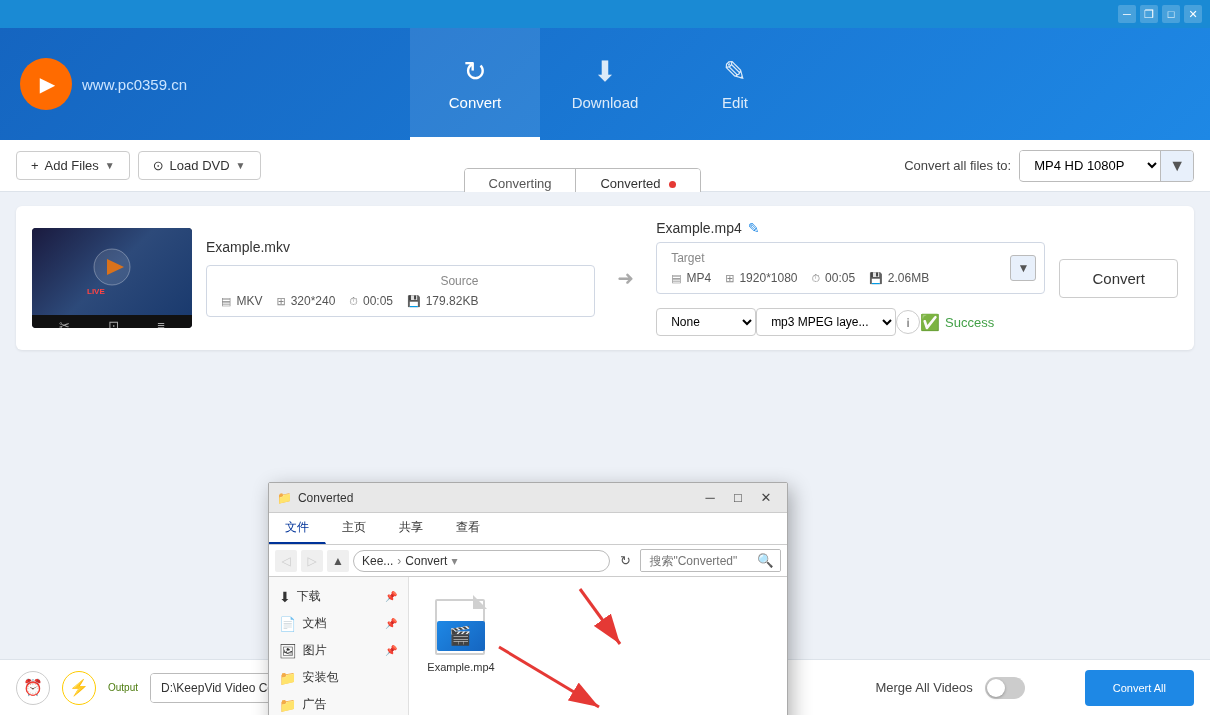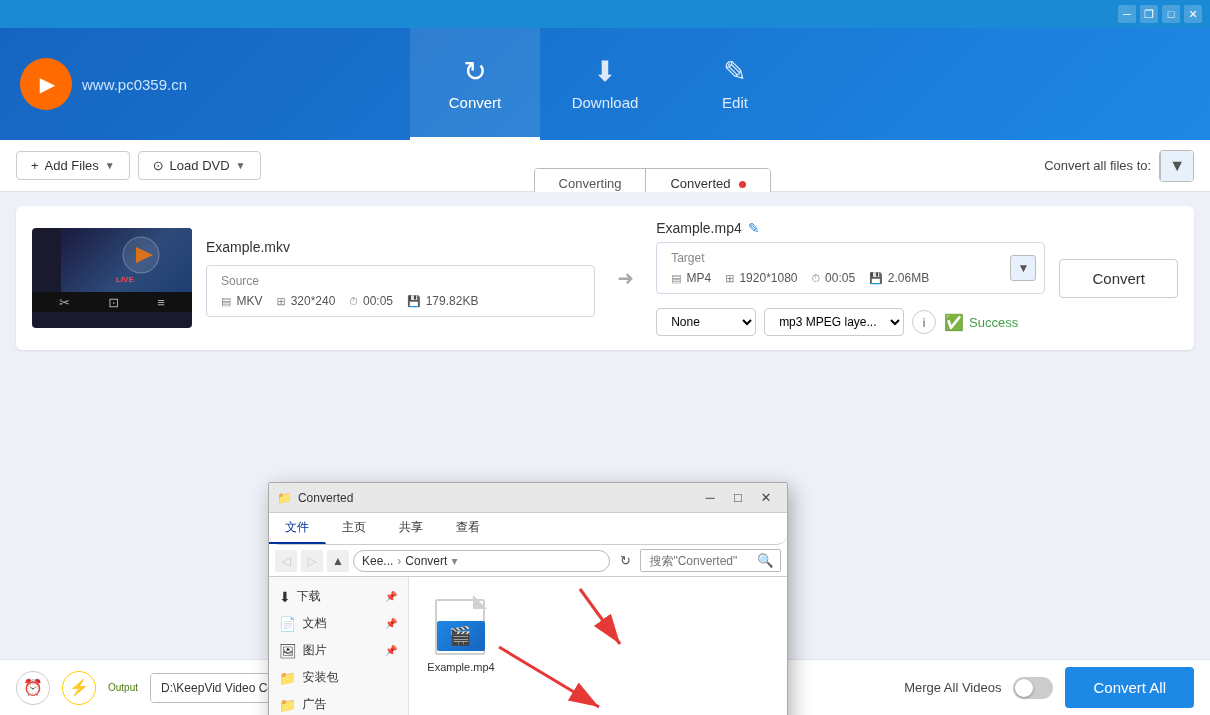--- a/index.html
+++ b/index.html
@@ -183,33 +183,33 @@
     }
     .thumbnail {
       width: 160px; height: 100px;
       background: #1a1a2e;
       border-radius: 4px;
       overflow: hidden;
       flex-shrink: 0;
       position: relative;
     }
     .thumbnail-inner {
-      width: 100%; height: 64px;
+      width: 100%; height: 87px;
       background: linear-gradient(135deg, #1a1a3e, #2d4a7a, #1a3a6e);
-      display: flex; align-items: center; justify-content: center; margin-left: 29px;
+      display: flex; align-items: center; justify-content: center;
     }
     .thumbnail-bottom {
       height: 20px;
       background: #111;
       display: flex; align-items: center; justify-content: space-around;
       padding: 0 8px;
     }
     .thumb-btn { color: #aaa; font-size: 13px; cursor: pointer; }
 
-    .file-info { flex: 1; }
+    .file-info { flex: 1; text-align: right; }
     .file-name-row { display: flex; align-items: center; margin-bottom: 10px; }
     .file-name { font-size: 14px; font-weight: 500; color: #333; }
     .source-box {
       border: 1px solid #d0d7e3;
       border-radius: 4px;
       padding: 8px 14px;
       display: flex; align-items: center; gap: 16px;
     }
     .source-label { font-size: 12px; color: #888; margin-bottom: 6px; }
     .source-details { display: flex; align-items: center; gap: 14px; }
@@ -246,21 +246,21 @@
       border-radius: 4px;
       padding: 10px 32px;
       font-size: 15px;
       font-weight: 500;
       color: #333;
       cursor: pointer;
       white-space: nowrap;
     }
 
     .subtitle-row {
-      display: flex; align-items: center; gap: 8px; margin-top: 8px;
+      display: flex; align-items: center; margin-top: 8px;
     }
     .subtitle-select {
       border: 1px solid #ccc; border-radius: 4px;
       padding: 5px 10px; font-size: 12px; background: white; cursor: pointer;
       min-width: 100px;
     }
     .audio-select {
       border: 1px solid #ccc; border-radius: 4px;
       padding: 5px 10px; font-size: 12px; background: white; cursor: pointer;
       min-width: 110px;
@@ -307,21 +307,20 @@
       width: 26px; height: 22px;
       background: transparent;
       border: none; cursor: pointer;
       font-size: 13px; color: #444;
       display: flex; align-items: center; justify-content: center;
     }
 
     .explorer-ribbon {
       display: flex;
       border-bottom: 1px solid #ccc;
-      border-radius: 10px;
     }
     .ribbon-tab {
       padding: 6px 16px;
       font-size: 12px;
       color: #333;
       cursor: pointer;
       border-right: 1px solid transparent;
     }
     .ribbon-tab.active {
       color: #003399;
@@ -492,24 +491,25 @@
       position: absolute; top: 2px; left: 2px;
       box-shadow: 0 1px 3px rgba(0,0,0,0.3);
       transition: left 0.2s;
     }
     .convert-all-btn {
       background: #1e88e5;
       color: white;
       border: none;
       border-radius: 4px;
       padding: 12px 28px;
-      font-size: 15px;
+      font-size: 11px;
       font-weight: 500;
       cursor: pointer;
       white-space: nowrap;
+      margin-left: 48px;
     }
 
     
     .app-wrapper { display: flex; flex-direction: column; height: 715px; }
     .content-area { flex: 1; padding: 14px 16px; background: #edf1f7; position: relative; overflow: hidden; }
   </style>
 </head>
 <body>
 
 <div class="app-wrapper">
@@ -566,20 +566,23 @@
         </button>
         <button class="tab-item active">
           <span>Converted</span>
           <span class="tab-dot"></span>
         </button>
       </div>
     </div>
 
     <span class="convert-all-label">Convert all files to:</span>
     <div class="format-select-wrap">
+      <select class="format-select">
+        <option>MP4 HD 1080P</option>
+      </select>
       <span class="format-select-arrow">▼</span>
     </div>
   </div>
 
   <div class="content-area">
 
     <div class="file-item-row">
 
       <div class="thumbnail">
         <div class="thumbnail-inner">

